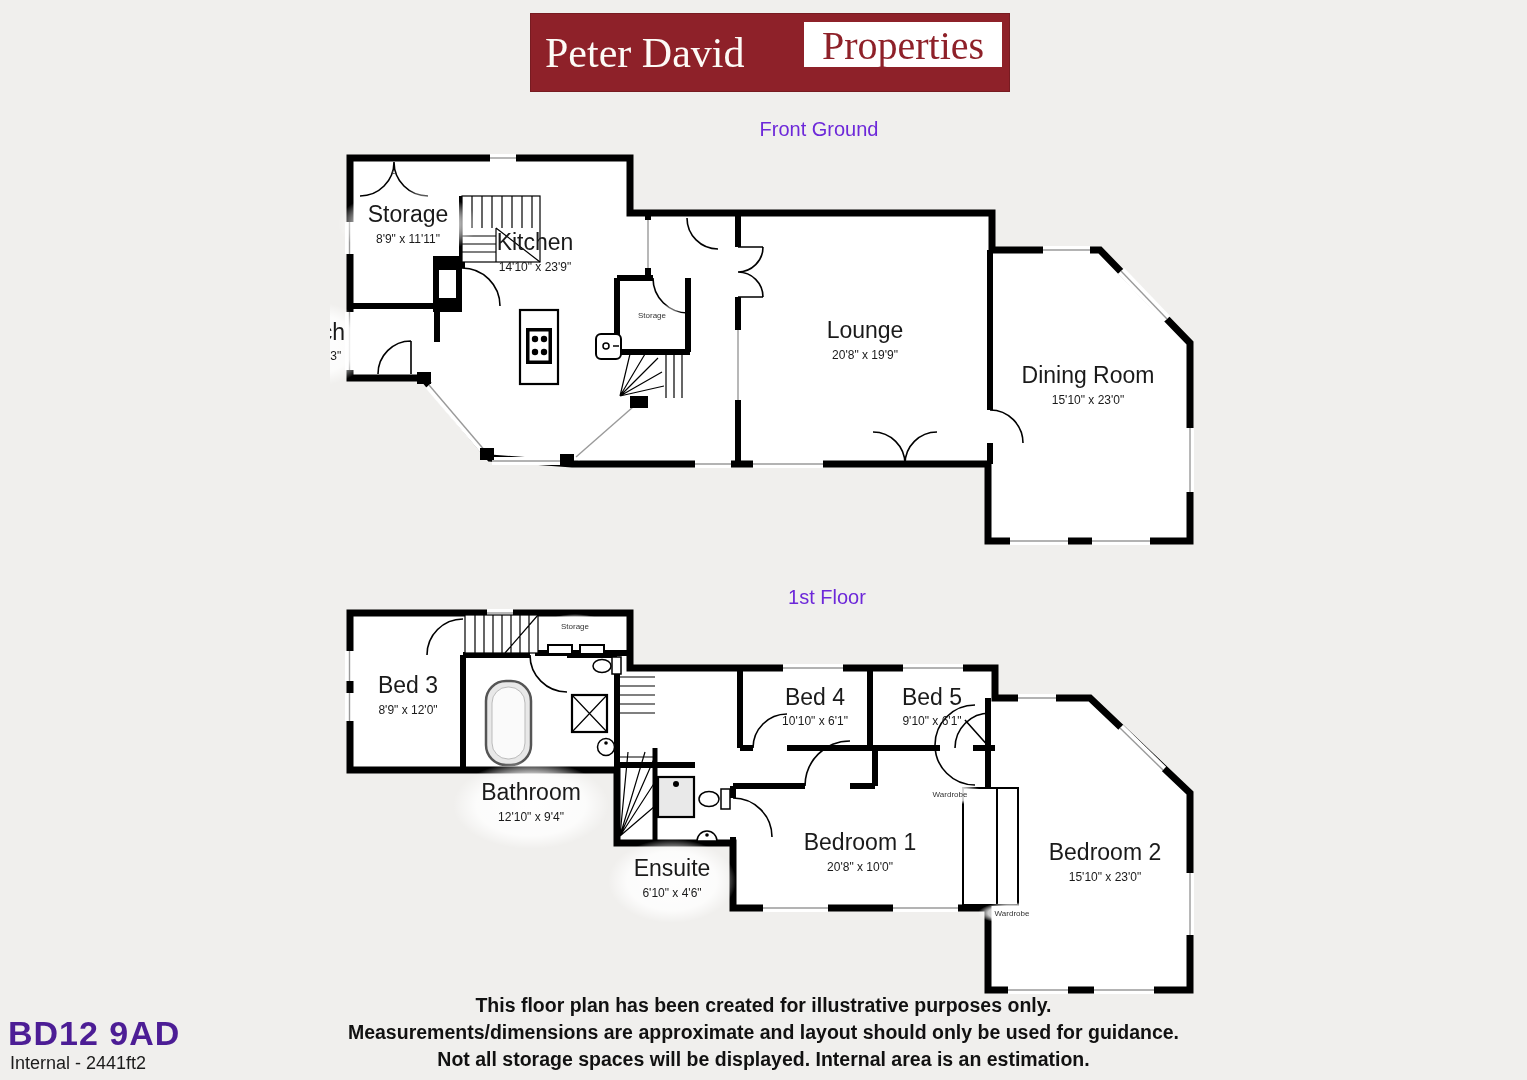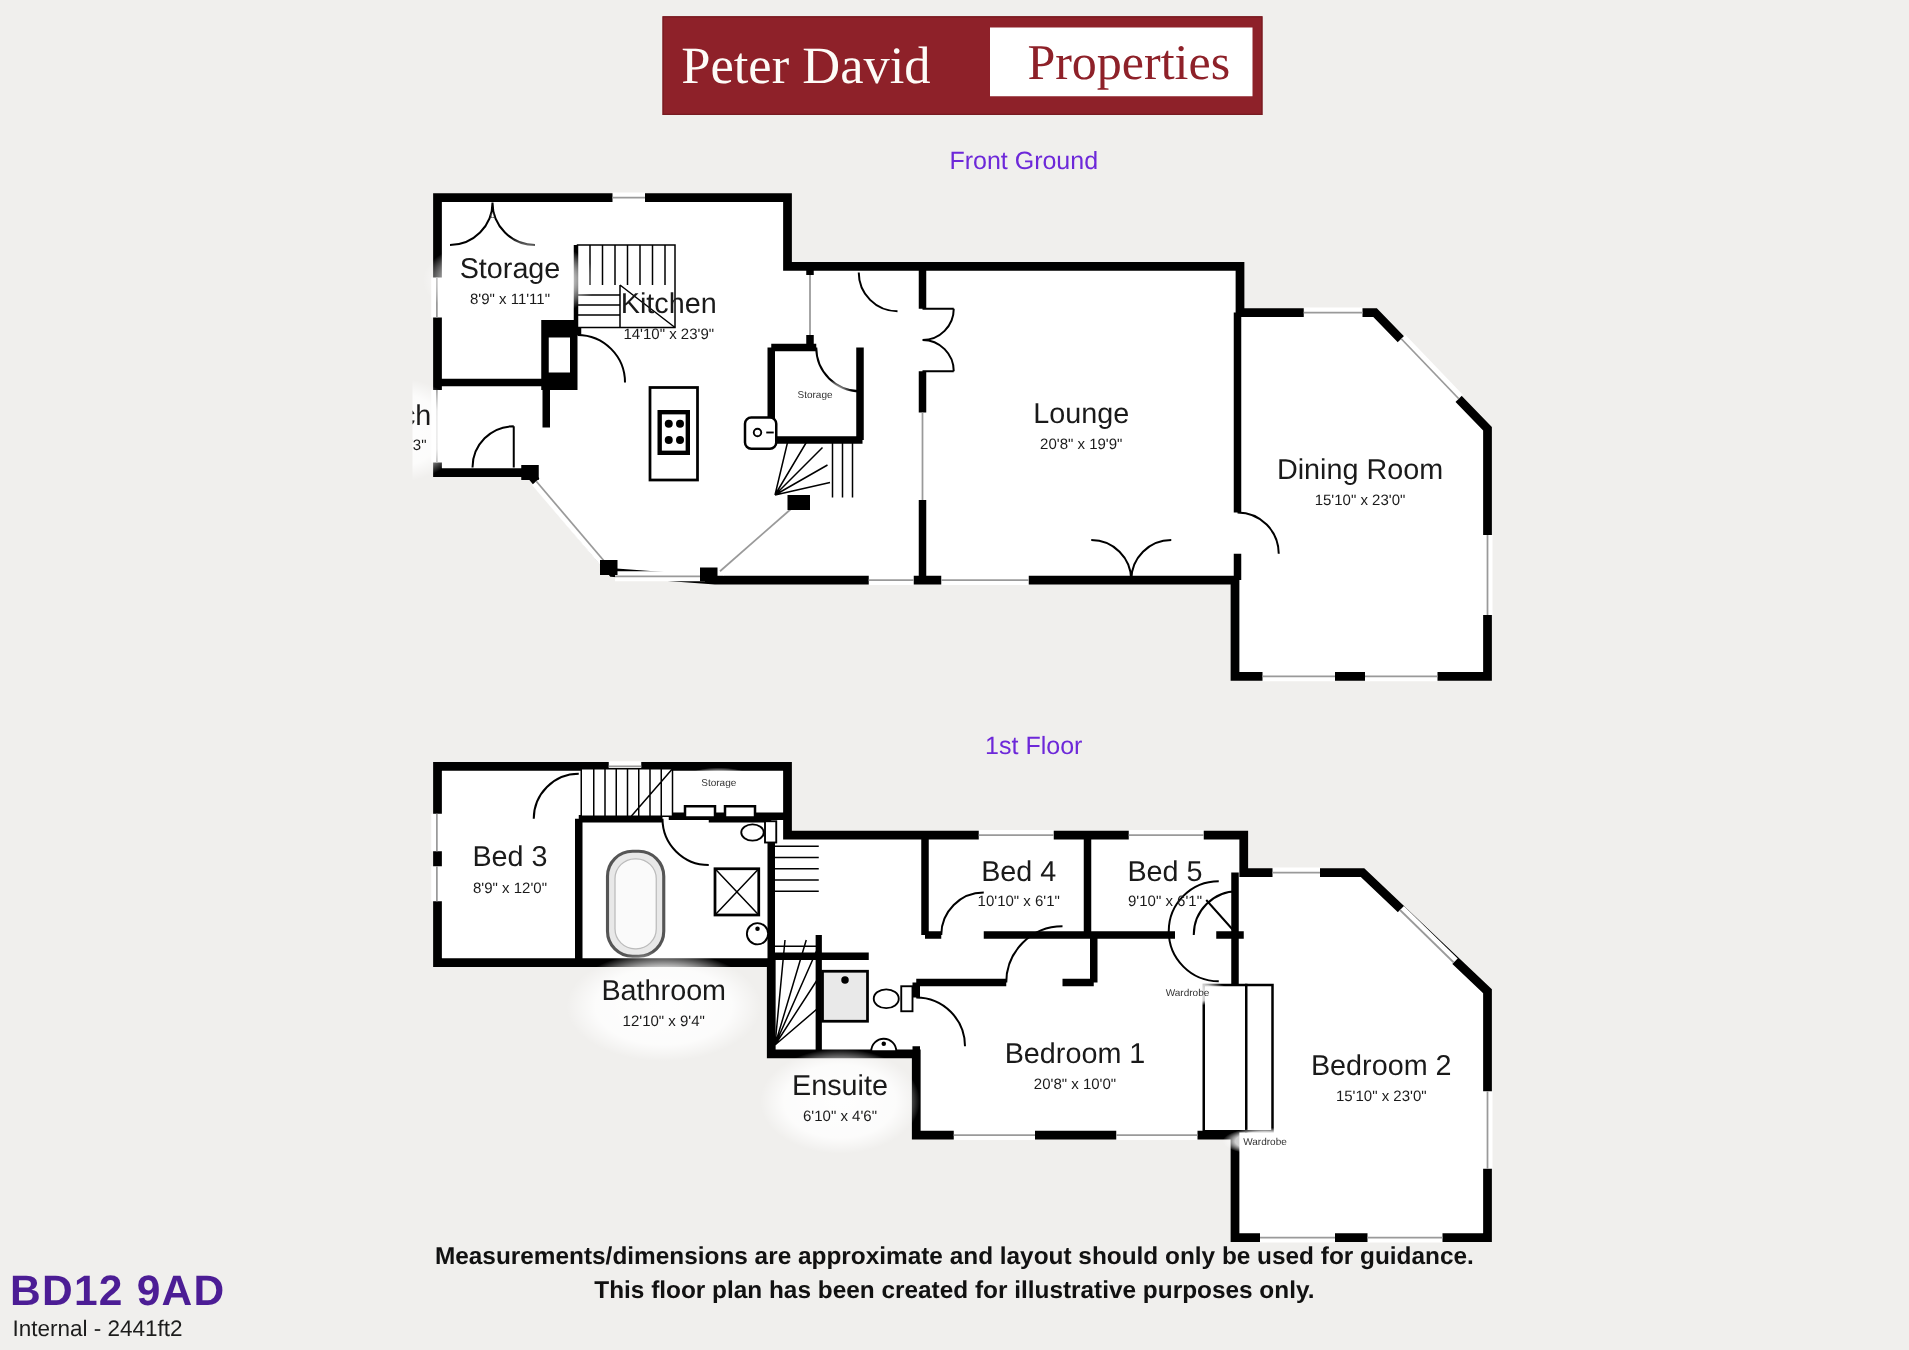--- a/index.html
+++ b/index.html
@@ -3,22 +3,22 @@
 <meta charset="utf-8">
 <style>
   html,body{margin:0;padding:0;}
   .stage{position:relative;width:1527px;height:1080px;background:#f0efed;overflow:hidden;
          font-family:"Liberation Sans",sans-serif;}
   
   .logo{position:absolute;left:530px;top:13px;width:480px;height:79px;background:#8e2129;
         border:1px solid #771b21;box-sizing:border-box;}
   .logo-primary{position:absolute;left:14px;top:50%;transform:translateY(-50%);
         font-family:"Liberation Serif",serif;font-size:42px;color:#fdfbf7;white-space:nowrap;}
-  .logo-secondary-box{position:absolute;right:7px;top:8px;width:198px;height:55px;background:#fff;
-        display:flex;align-items:center;justify-content:center;padding-left:12px;}
+  .logo-secondary-box{position:absolute;right:7px;top:8px;width:198px;height:45px;background:#fff;
+        display:flex;justify-content:center;}
   .logo-secondary{font-family:"Liberation Serif",serif;font-size:40px;color:#8e2129;white-space:nowrap;}
   
   .floor-title{position:absolute;transform:translateX(-50%);font-size:20px;color:#6d28d9;white-space:nowrap;}
   .t-ground{left:819px;top:118px;}
   .t-first{left:827px;top:586px;}
   
   .plan{position:absolute;}
   .plan-ground{left:330px;top:140px;}
   .plan-first{left:330px;top:590px;}
   
@@ -357,17 +357,18 @@
       <text class="room-dims" x="1105" y="876">15'10" x 23'0"</text>
       <text class="tiny-label" x="575" y="624">Storage</text>
       <text class="tiny-label" x="950" y="792">Wardrobe</text>
       <text class="tiny-label" x="1012" y="911">Wardrobe</text>
     </g>
   </svg>
 
   <div class="postcode">BD12 9AD</div>
   <div class="internal">Internal - 2441ft2</div>
   <div class="disclaimer">
+    <div>This floor plan has been created for illustrative purposes only.</div>
     <div>Measurements/dimensions are approximate and layout should only be used for guidance.</div>
-    <div>This floor plan has been created for illustrative purposes only.</div>
+    <div>Not all storage spaces will be displayed. Internal area is an estimation.</div>
   </div>
 
 </div>
 
 </body></html>

